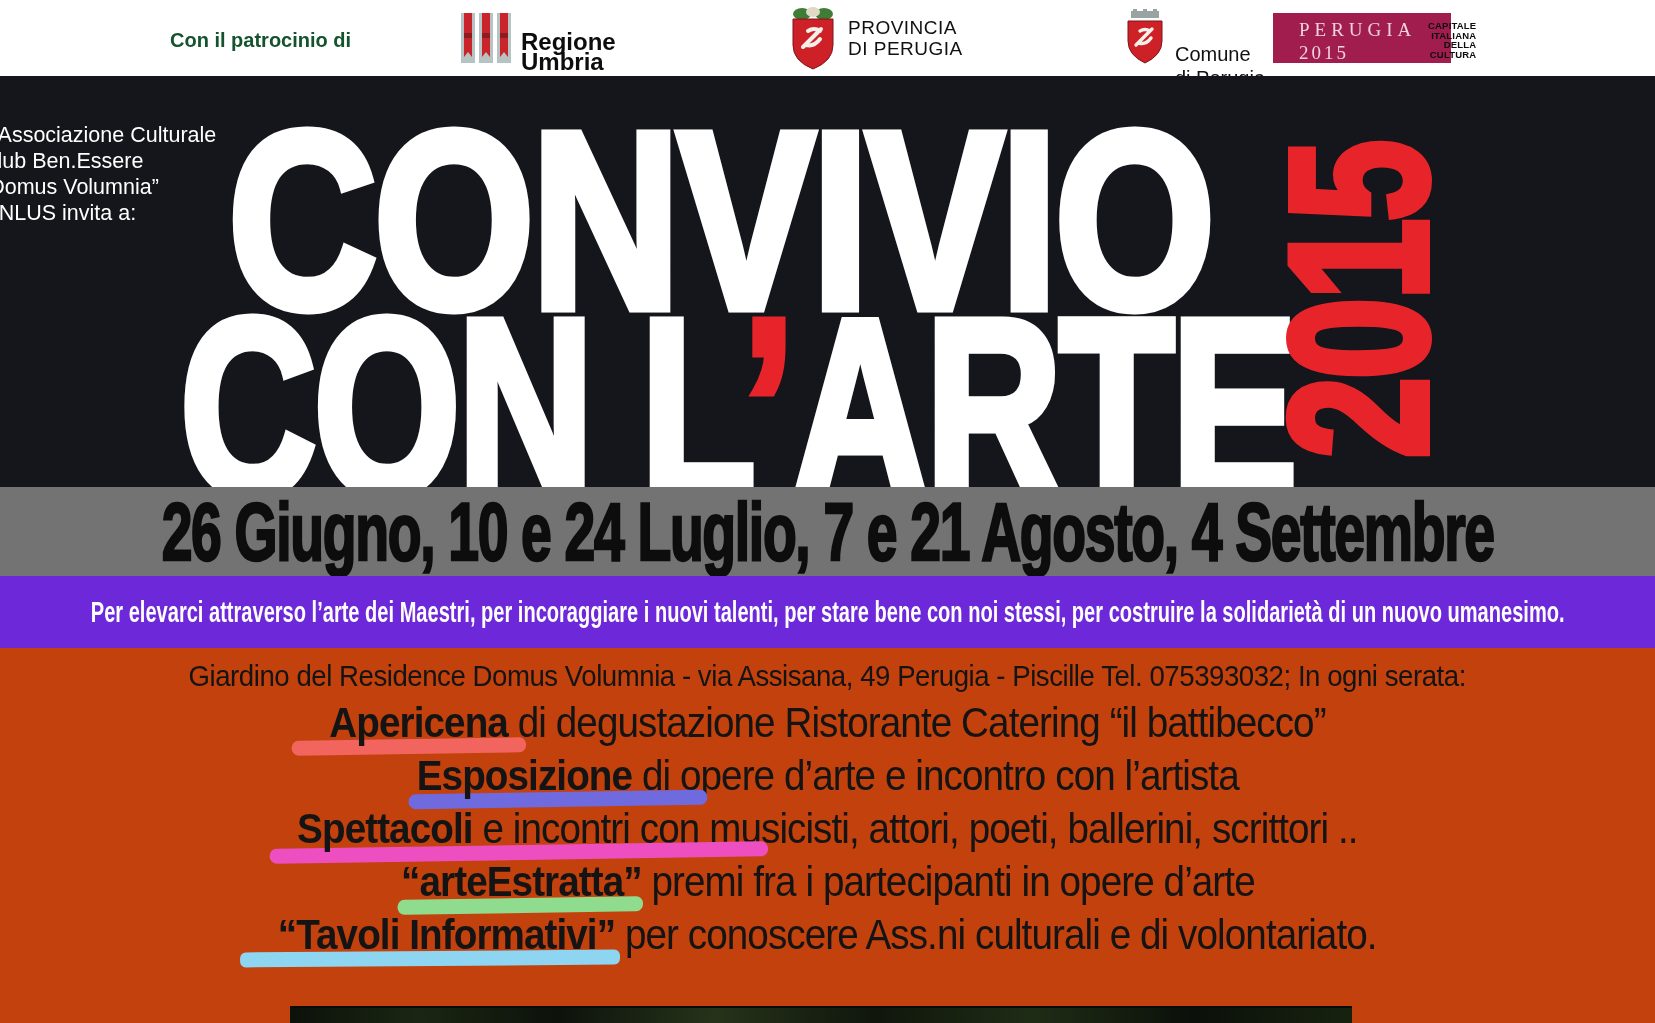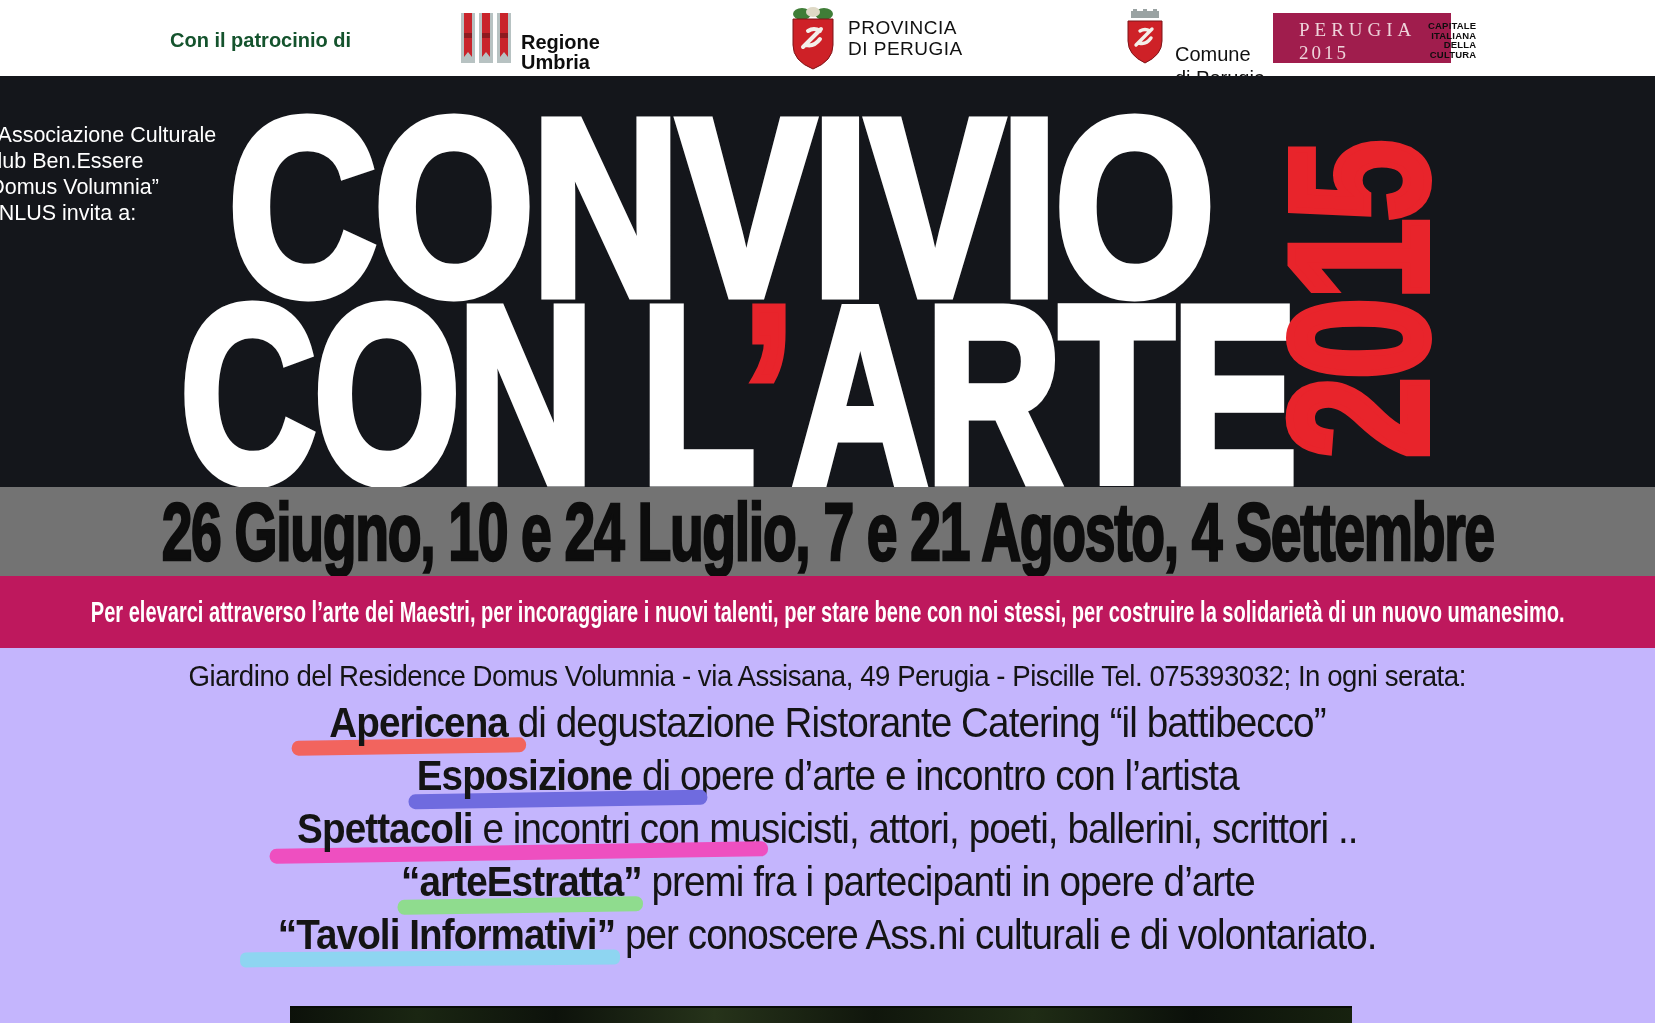--- a/index.html
+++ b/index.html
@@ -4,60 +4,60 @@
 <style>
   html,body{margin:0;padding:0;background:#fff;}
   .poster{position:relative;width:1655px;height:1023px;overflow:hidden;
           font-family:"Liberation Sans",sans-serif;background:#fff;}
 
   
   .topbar{position:relative;height:76px;background:#ffffff;}
   .patrocinio{position:absolute;left:170px;top:29px;font-size:20px;font-weight:bold;color:#14532d;}
   .logo{position:absolute;display:flex;}
   .logo-regione{left:460px;top:11px;}
-  .logo-regione .lbl{margin:21px 0 0 9px;font-size:20px;font-weight:bold;line-height:20px;color:#0d0d0d;}
+  .logo-regione .lbl{margin:21px 0 0 9px;font-size:24px;font-weight:bold;line-height:20px;color:#0d0d0d;}
   .logo-provincia{left:788px;top:5px;}
   .logo-provincia .lbl{margin:12px 0 0 10px;font-size:19px;line-height:21px;letter-spacing:.5px;color:#111;}
   .logo-comune{left:1125px;top:9px;}
   .logo-comune .lbl{margin:33px 0 0 10px;font-size:20px;line-height:24px;color:#111;}
   .perugia-box{position:absolute;left:1273px;top:13px;width:126px;height:38px;background:#a01d4d;
                color:#eed3da;font-family:"Liberation Serif",serif;padding:6px 26px;}
   .perugia-box .l1{display:block;font-size:19px;letter-spacing:5px;}
   .perugia-box .l2{display:block;font-size:19px;letter-spacing:3px;margin-top:1px;}
   .capitale{position:absolute;left:1428px;top:21px;font-size:9.5px;font-weight:bold;
             line-height:9.5px;letter-spacing:.2px;color:#0d0d0d;}
   .capitale span{display:block;text-align:right;}
 
   
   .hero{position:relative;height:411px;background:#14161b;overflow:hidden;}
   .invite{position:absolute;left:-18px;top:46px;color:#fff;font-size:21.5px;line-height:26px;font-weight:400;}
-  .title{position:absolute;left:0;top:0;width:1440px;height:100%;color:#fff;font-weight:bold;}
+  .title{position:absolute;left:0;top:13px;width:1440px;height:100%;color:#fff;font-weight:bold;}
   .title .t{position:absolute;left:0;width:1440px;text-align:center;display:block;
             font-size:252px;line-height:252px;letter-spacing:-4px;white-space:nowrap;
             -webkit-text-stroke:9px #fff;}
   .t1{top:6px;transform:scaleX(.82);transform-origin:50% 50%;}
   .t2{top:193px;transform:scaleX(.75);transform-origin:50% 50%;}
   .apos{color:#e8242b;-webkit-text-stroke-color:#e8242b;}
   .year{position:absolute;left:1358px;top:224px;color:#e8242b;font-weight:bold;font-size:195px;
         line-height:195px;letter-spacing:-3px;white-space:nowrap;-webkit-text-stroke:8px #e8242b;
         transform:translate(-50%,-50%) rotate(-90deg) scaleX(.75);}
 
   
   .datebar{height:89px;background:#737373;display:flex;align-items:center;justify-content:center;overflow:hidden;}
   .datebar span{display:inline-block;font-size:82px;font-weight:bold;color:#0d0d0d;
                 letter-spacing:-2px;white-space:nowrap;-webkit-text-stroke:2.5px #0d0d0d;
                 transform:scaleX(.675);}
 
   
-  .tagline{height:72px;background:#be185d;display:flex;align-items:center;justify-content:center;overflow:hidden;}
+  .tagline{height:72px;background:#6d28d9;display:flex;align-items:center;justify-content:center;overflow:hidden;}
   .tagline span{display:inline-block;font-size:29.5px;font-weight:bold;color:#fff;
                 white-space:nowrap;transform:scaleX(.68);}
 
   
-  .pink{position:relative;height:375px;background:#c4b5fd;text-align:center;color:#141414;overflow:hidden;}
+  .pink{position:relative;height:375px;background:#c2410c;text-align:center;color:#141414;overflow:hidden;}
   .venue{margin-top:8px;height:40px;line-height:40px;}
   .venue span{display:inline-block;font-size:30px;letter-spacing:-.5px;white-space:nowrap;transform:scaleX(.92);}
   .feature{height:53px;line-height:53px;}
   .feature .line{display:inline-block;font-size:42px;letter-spacing:-1px;white-space:nowrap;transform:scaleX(.92);}
   .kw{position:relative;z-index:0;font-weight:bold;}
   .kw .u{position:absolute;height:15px;bottom:-8px;border-radius:8px;z-index:-1;transform:rotate(-.8deg);}
   .f1 .u{left:-41px;right:-20px;}
   .f2 .u{left:-9px;right:-82px;}
   .f3 .u{left:-30px;right:-321px;}
   .f4 .u{left:-4px;right:-2px;}

